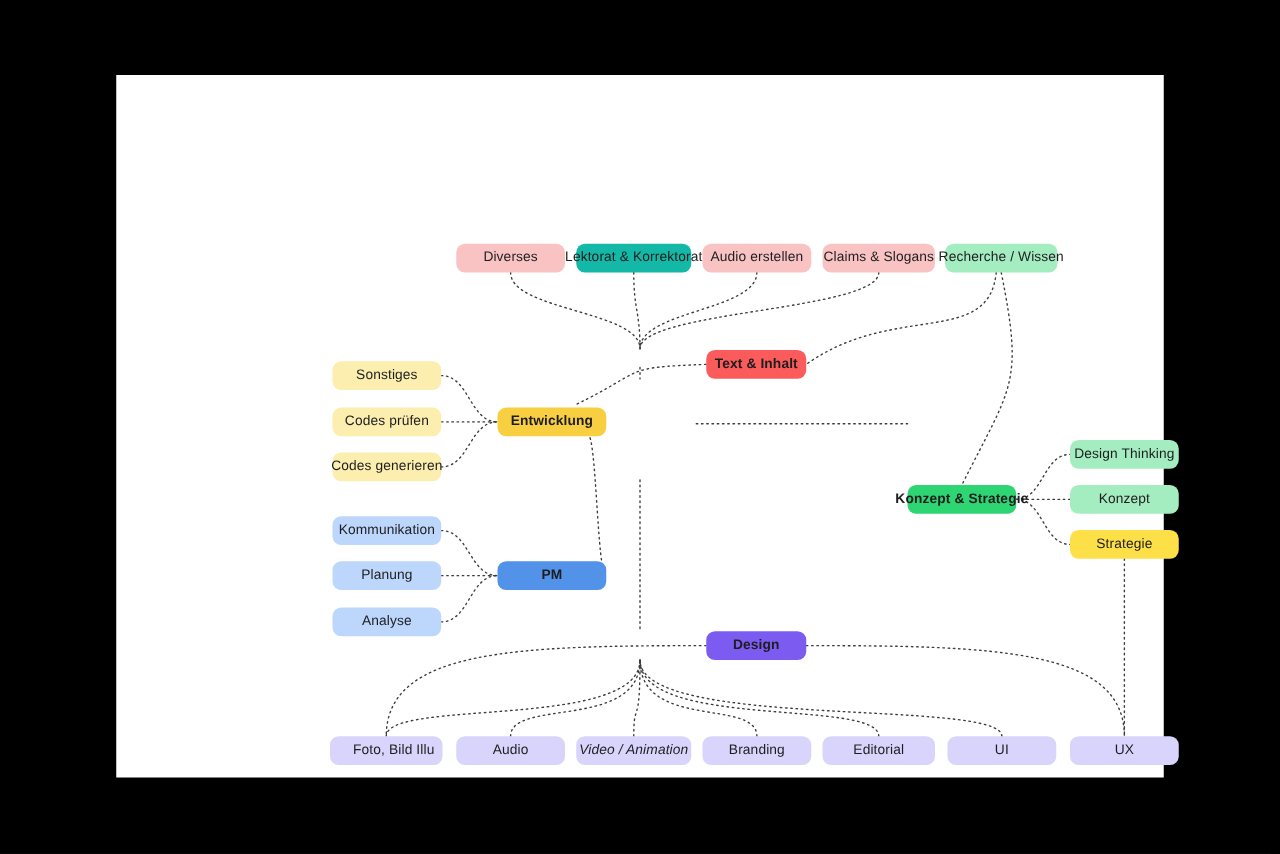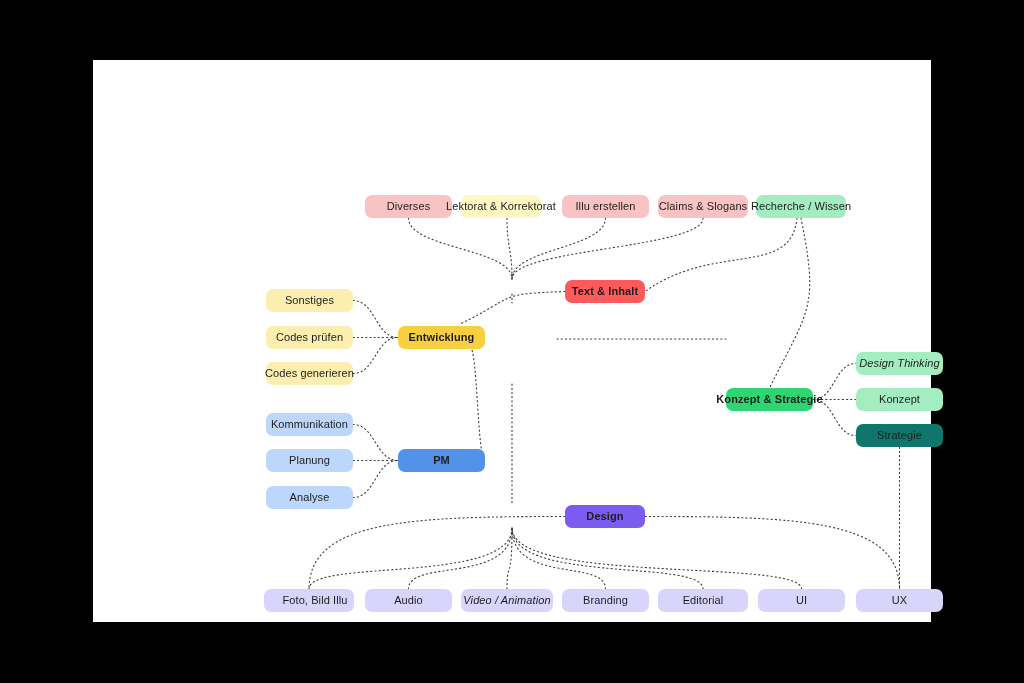--- a/index.html
+++ b/index.html
@@ -120,25 +120,25 @@
           </div>
           <div class="node branch" style="left: 633px; top: 328px; width: 87px; height: 23px; background: rgb(46, 213, 115);">
             <span>Konzept &amp; Strategie</span>
           </div>
           <div class="node branch" style="left: 472px; top: 445px; width: 80px; height: 23px; background: rgb(124, 92, 240);">
             <span>Design</span>
           </div>
           <div class="node leaf" style="left: 272px; top: 135px; width: 87px; height: 23px; background: rgb(249, 195, 195);">
             <span>Diverses</span>
           </div>
-          <div class="node leaf" style="left: 368px; top: 135px; width: 80px; height: 23px; background: #fef9c3;">
+          <div class="node leaf" style="left: 368px; top: 135px; width: 92px; height: 23px; background: #14b8a6;">
             <span>Lektorat &amp; Korrektorat</span>
           </div>
           <div class="node leaf" style="left: 469px; top: 135px; width: 87px; height: 23px; background: rgb(249, 195, 195);">
-            <span>Illu erstellen</span>
+            <span>Audio erstellen</span>
           </div>
           <div class="node leaf" style="left: 565px; top: 135px; width: 90px; height: 23px; background: rgb(249, 195, 195);">
             <span>Claims &amp; Slogans</span>
           </div>
           <div class="node leaf" style="left: 173px; top: 229px; width: 87px; height: 23px; background: rgb(251, 238, 174);">
             <span>Sonstiges</span>
           </div>
           <div class="node leaf" style="left: 173px; top: 266px; width: 87px; height: 23px; background: rgb(251, 238, 174);">
             <span>Codes prüfen</span>
           </div>
@@ -150,27 +150,27 @@
           </div>
           <div class="node leaf" style="left: 173px; top: 389px; width: 87px; height: 23px; background: rgb(188, 215, 251);">
             <span>Planung</span>
           </div>
           <div class="node leaf" style="left: 173px; top: 426px; width: 87px; height: 23px; background: rgb(188, 215, 251);">
             <span>Analyse</span>
           </div>
           <div class="node leaf" style="left: 663px; top: 135px; width: 90px; height: 23px; background: rgb(164, 237, 192);">
             <span>Recherche / Wissen</span>
           </div>
-          <div class="node leaf" style="left: 763px; top: 292px; width: 87px; height: 23px; background: rgb(164, 237, 192); font-style: italic;">
+          <div class="node leaf" style="left: 763px; top: 292px; width: 87px; height: 23px; background: rgb(164, 237, 192);">
             <span>Design Thinking</span>
           </div>
           <div class="node leaf" style="left: 763px; top: 328px; width: 87px; height: 23px; background: rgb(164, 237, 192);">
             <span>Konzept</span>
           </div>
-          <div class="node leaf" style="left: 763px; top: 364px; width: 87px; height: 23px; background: #0f766e;">
+          <div class="node leaf" style="left: 763px; top: 364px; width: 87px; height: 23px; background: #fde047;">
             <span>Strategie</span>
           </div>
           <div class="node leaf" style="left: 171px; top: 529px; width: 90px; height: 23px; background: rgb(217, 212, 251); padding-left: 12px;">
             <span>Foto, Bild Illu</span>
           </div>
           <div class="node leaf" style="left: 272px; top: 529px; width: 87px; height: 23px; background: rgb(217, 212, 251);">
             <span>Audio</span>
           </div>
           <div class="node leaf" style="left: 368px; top: 529px; width: 92px; height: 23px; background: rgb(217, 212, 251); font-style: italic;">
             <span>Video / Animation</span>

